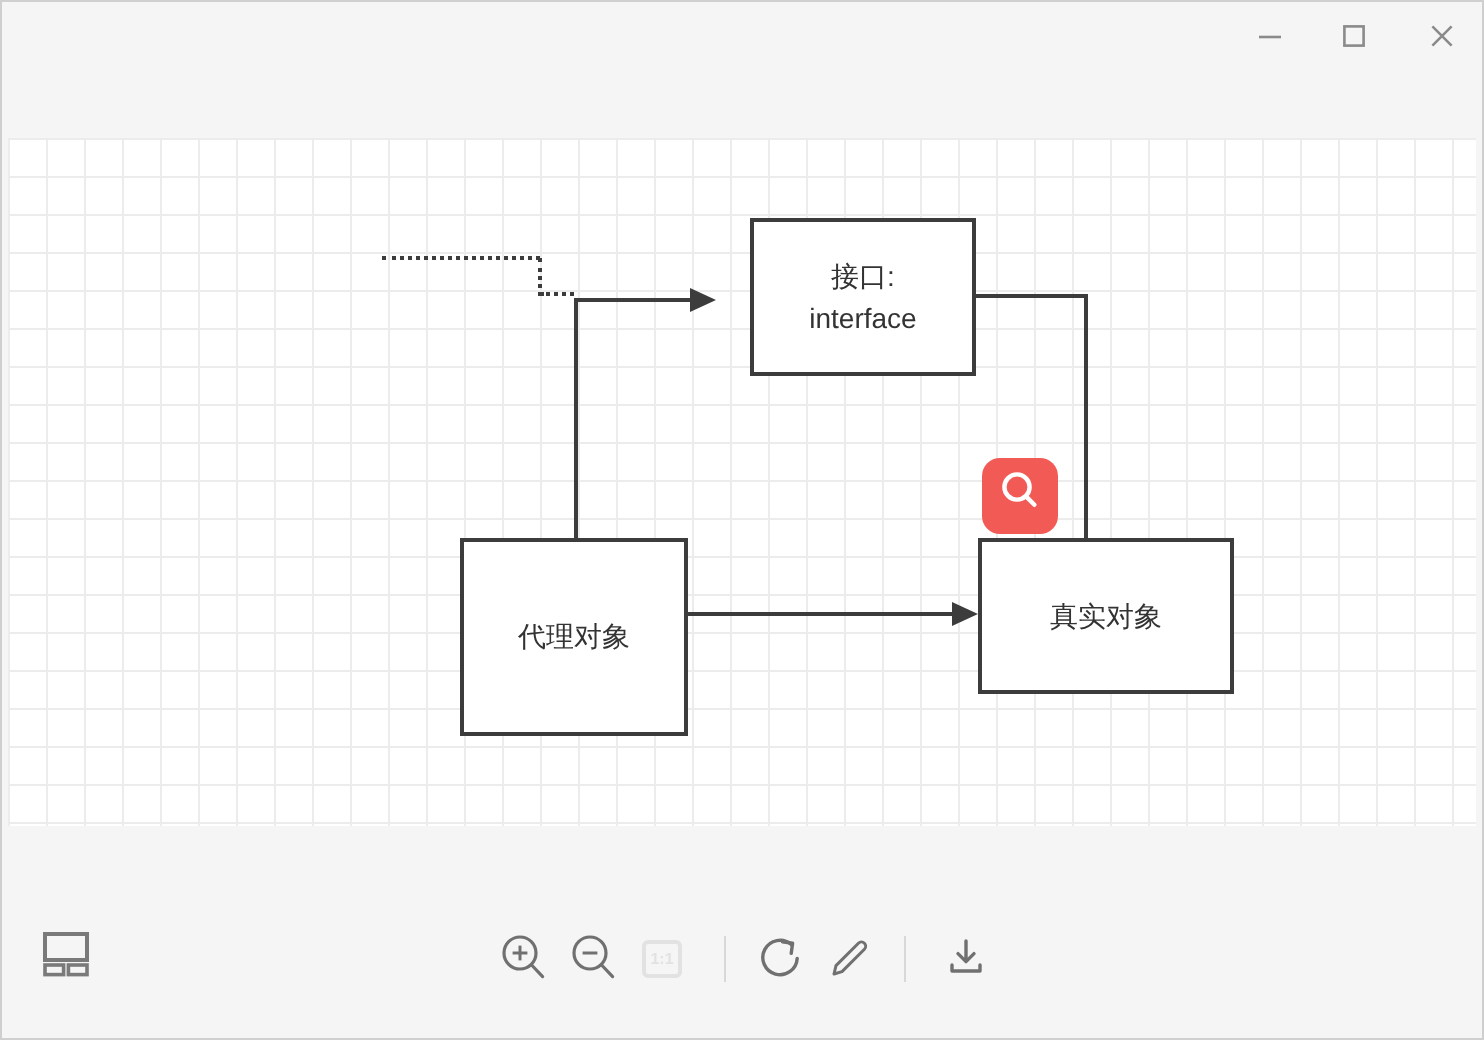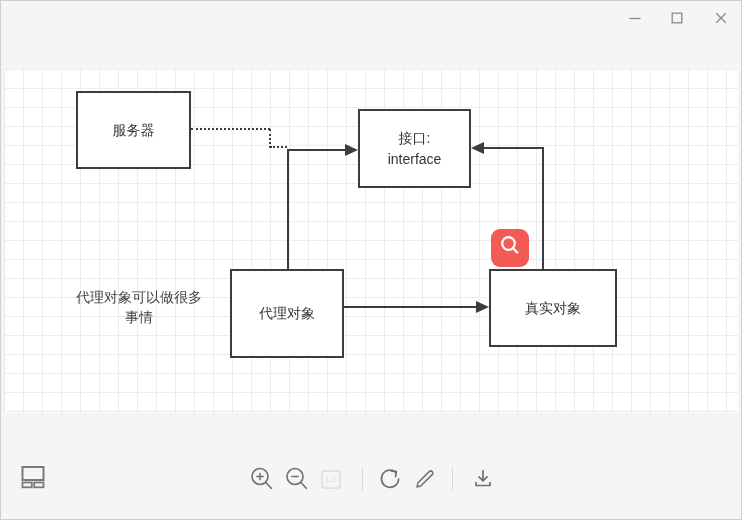--- a/index.html
+++ b/index.html
@@ -31,22 +31,22 @@
       linear-gradient(to bottom,#ececec 1px,transparent 1px);
     background-size:19px 19px;
   }
 
   .node {
     position:absolute; background:#fff; border:2px solid #3c3c3c;
     display:flex; flex-direction:column; align-items:center; justify-content:center;
     font-size:14px; color:#333; text-align:center; line-height:21px;
   }
   .node-server    { left:72px;  top:22px;  width:115px; height:78px; }
-  .node-interface { left:354px; top:40px;  width:113px; height:79px; }
-  .node-proxy     { left:226px; top:200px; width:114px; height:89px; }
+  .node-interface { left:371px; top:40px;  width:113px; height:79px; }
+  .node-proxy     { left:226px; top:200px; width:114px; height:99px; }
   .node-real      { left:485px; top:200px; width:128px; height:78px; }
 
   .annotation {
     position:absolute; left:62px; top:219px; width:146px;
     font-size:14px; color:#3f3f3f; text-align:center; line-height:19.5px;
   }
 
   .seg { position:absolute; }
   .seg-h-solid  { border-top:2px solid #3c3c3c; height:0; }
   .seg-v-solid  { border-left:2px solid #3c3c3c; width:0; }
@@ -123,41 +123,34 @@
     <div class="seg seg-h-solid" style="left:283px; top:80px; width:58px;"></div>
     <div class="arrow-right" style="left:341px; top:75px;"></div>
 
     <div class="seg seg-h-solid" style="left:340px; top:237px; width:132px;"></div>
     <div class="arrow-right" style="left:472px; top:232px;"></div>
 
     <div class="seg seg-h-solid" style="left:480px; top:78px; width:60px;"></div>
     <div class="seg seg-v-solid" style="left:538px; top:78px; height:122px;"></div>
     <div class="arrow-left" style="left:467px; top:73px;"></div>
 
-    <div class="node node-server">
-      <span>服务器</span>
-    </div>
 
     <div class="node node-interface">
       <span>接口:</span>
       <span>interface</span>
     </div>
 
     <div class="node node-proxy">
       <span>代理对象</span>
     </div>
 
     <div class="node node-real">
       <span>真实对象</span>
     </div>
 
-    <div class="annotation">
-      <div>代理对象可以做很多</div>
-      <div>事情</div>
-    </div>
 
     <div class="badge">
       <span>
         <svg width="30" height="30" viewBox="0 0 30 30">
           <circle cx="13.5" cy="12.5" r="6.3" fill="none" stroke="#ffffff" stroke-width="2.2"></circle>
           <line x1="18" y1="17.2" x2="22.2" y2="21.4" stroke="#ffffff" stroke-width="2.2" stroke-linecap="round"></line>
         </svg>
       </span>
     </div>
 

